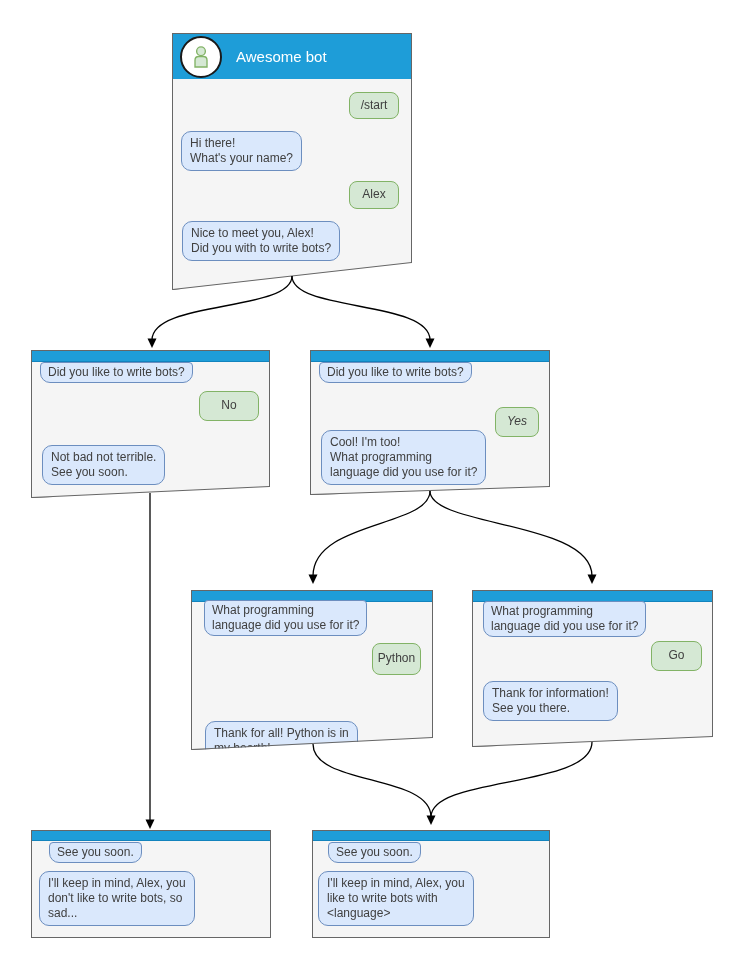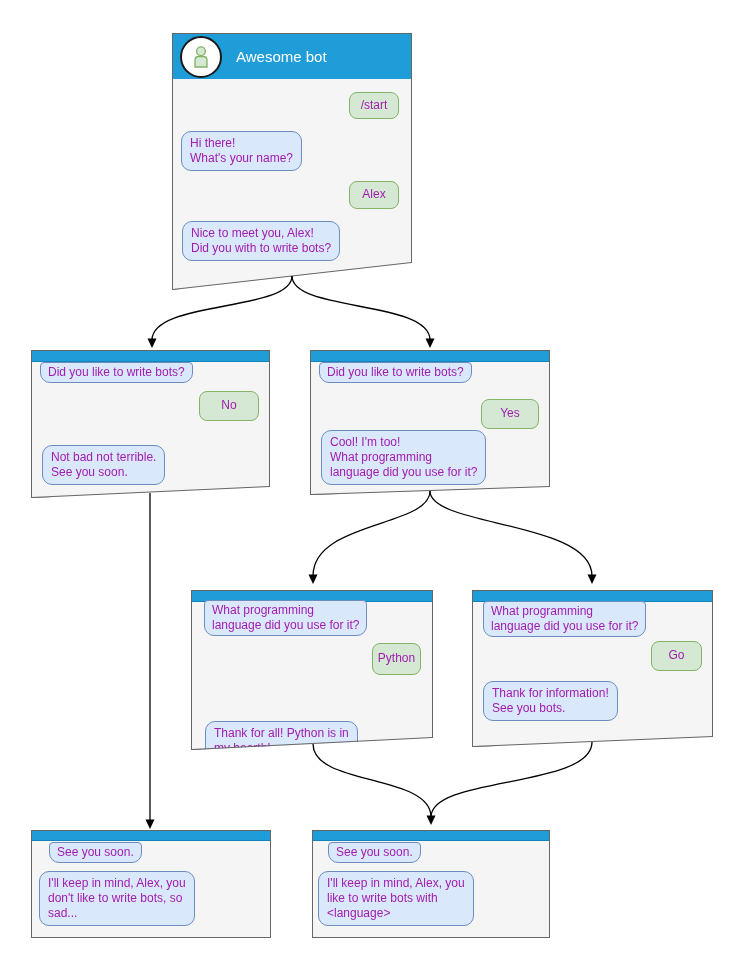--- a/index.html
+++ b/index.html
@@ -26,21 +26,21 @@
     width:38px; height:38px; border-radius:50%;
     background:#ffffff; border:2.5px solid #1a1a1a;
     margin-left:7px; display:flex; align-items:center; justify-content:center;
     box-sizing:content-box; flex:0 0 auto;
   }
   .title {
     margin-left:14px; color:#ffffff; font-size:15px; font-weight:normal;
   }
   .bubble {
     position:absolute; box-sizing:border-box;
-    font-size:12px; line-height:1.26; color:#a21caf;
+    font-size:12px; line-height:1.26; color:#404040;
     white-space:pre-line; width:max-content; max-width:180px;
     padding:4px 8px; border-radius:10px; z-index:2;
   }
   .bot {
     background:var(--bot-bubble-fill,#dae8fc);
     border:1px solid var(--bot-bubble-border,#6c8ebf);
   }
   .user {
     background:var(--user-bubble-fill,#d5e8d4);
     border:1px solid var(--user-bubble-border,#82b366);
@@ -85,21 +85,21 @@
     <div class="bubble bot q" style="left:8px; top:11px;">Did you like to write bots?</div>
     <div class="bubble user" style="right:10px; top:40px; width:60px; height:30px;">No</div>
     <div class="bubble bot" style="left:10px; top:94px;">Not bad not terrible.
 See you soon.</div>
   </div>
 
   <div class="win" style="left:310px; top:350px; width:240px; height:145px;
               clip-path:polygon(0 0, 240px 0, 240px 137px, 0 145px);">
     <div class="bar"></div>
     <div class="bubble bot q" style="left:8px; top:11px;">Did you like to write bots?</div>
-    <div class="bubble user" style="right:10px; top:48px; width:58px; height:30px;">Yes</div>
+    <div class="bubble user" style="right:10px; top:56px; width:44px; height:30px;font-style:italic;">Yes</div>
     <div class="bubble bot" style="left:10px; top:79px;">Cool! I'm too!
 What programming
 language did you use for it?</div>
   </div>
 
   <div class="win" style="left:191px; top:590px; width:242px; height:160px;
               clip-path:polygon(0 0, 242px 0, 242px 148px, 0 160px);">
     <div class="bar"></div>
     <div class="bubble bot q" style="left:12px; top:9px; white-space:pre-line;">What programming
 language did you use for it?</div>
@@ -109,21 +109,21 @@
 See you soon.</div>
   </div>
 
   <div class="win" style="left:472px; top:590px; width:241px; height:157px;
               clip-path:polygon(0 0, 241px 0, 241px 147px, 0 157px);">
     <div class="bar"></div>
     <div class="bubble bot q" style="left:10px; top:10px; white-space:pre-line;">What programming
 language did you use for it?</div>
     <div class="bubble user" style="right:10px; top:50px; width:51px; height:30px;">Go</div>
     <div class="bubble bot" style="left:10px; top:90px;">Thank for information!
-See you bots.</div>
+See you there.</div>
   </div>
 
   <div class="win" style="left:31px; top:830px; width:240px; height:108px;">
     <div class="bar bar9"></div>
     <div class="bubble bot q" style="left:17px; top:11px;">See you soon.</div>
     <div class="bubble bot" style="left:7px; top:40px;">I'll keep in mind, Alex, you
 don't like to write bots, so
 sad...</div>
   </div>
 

